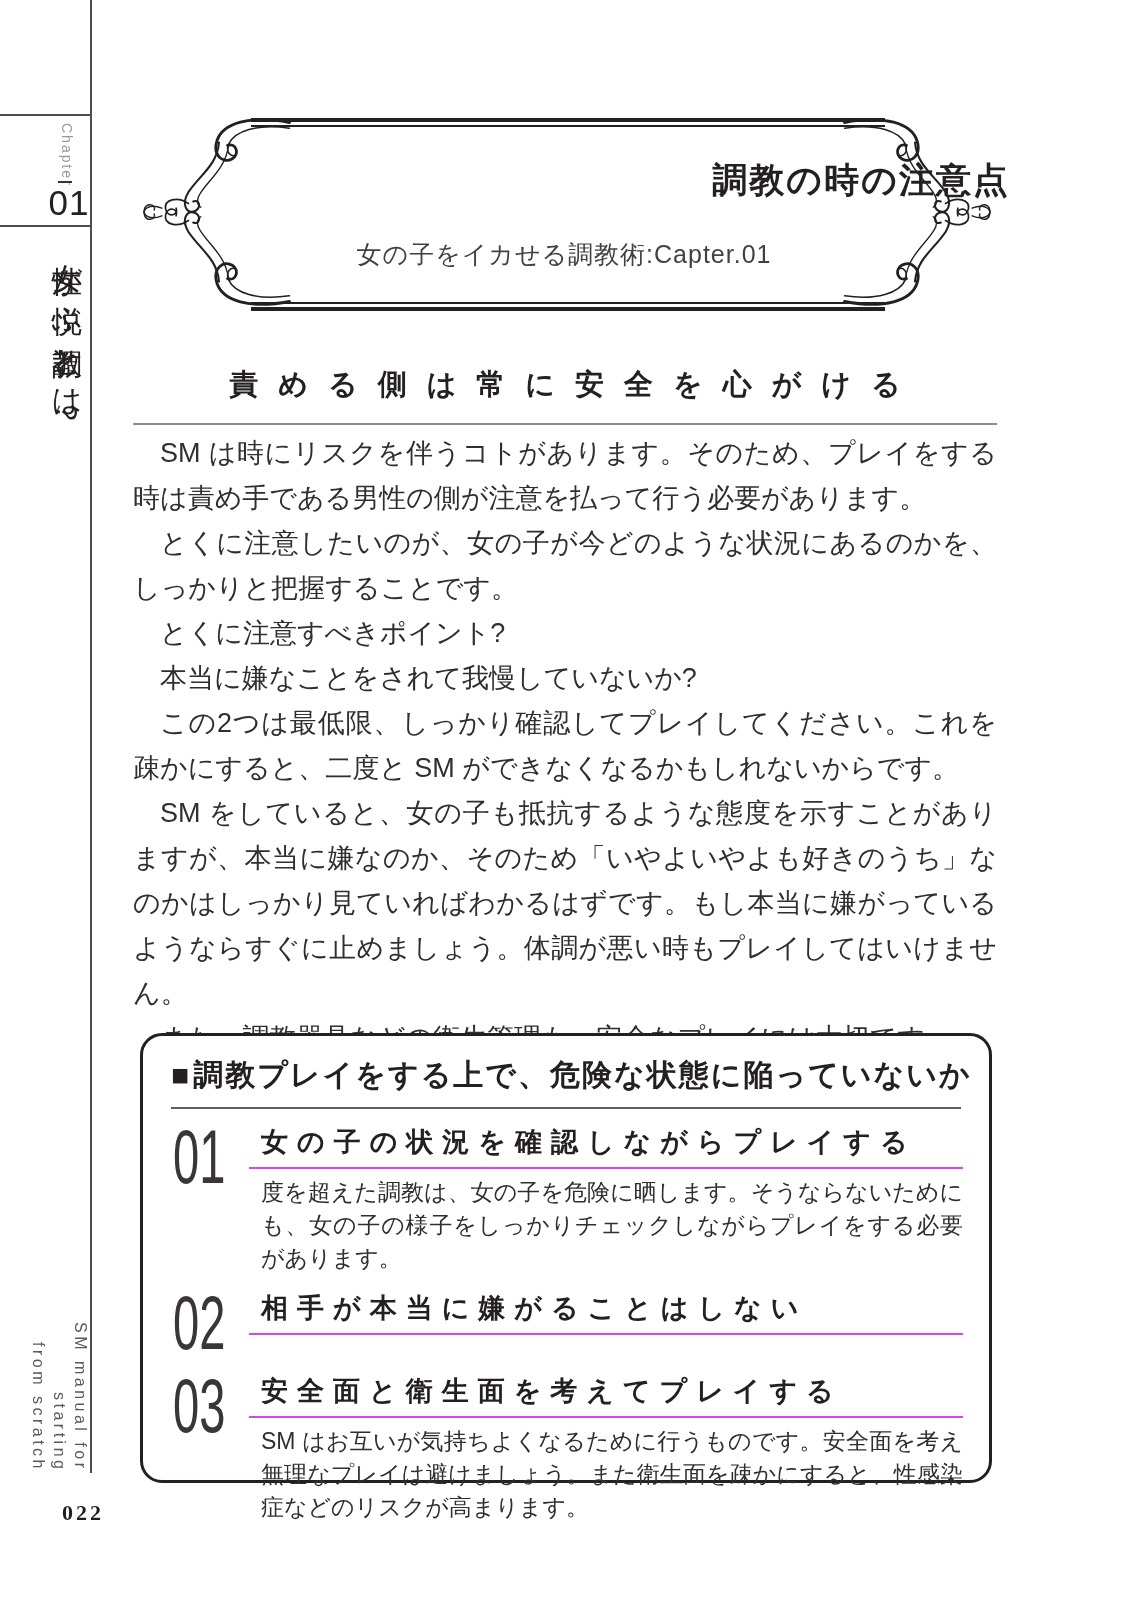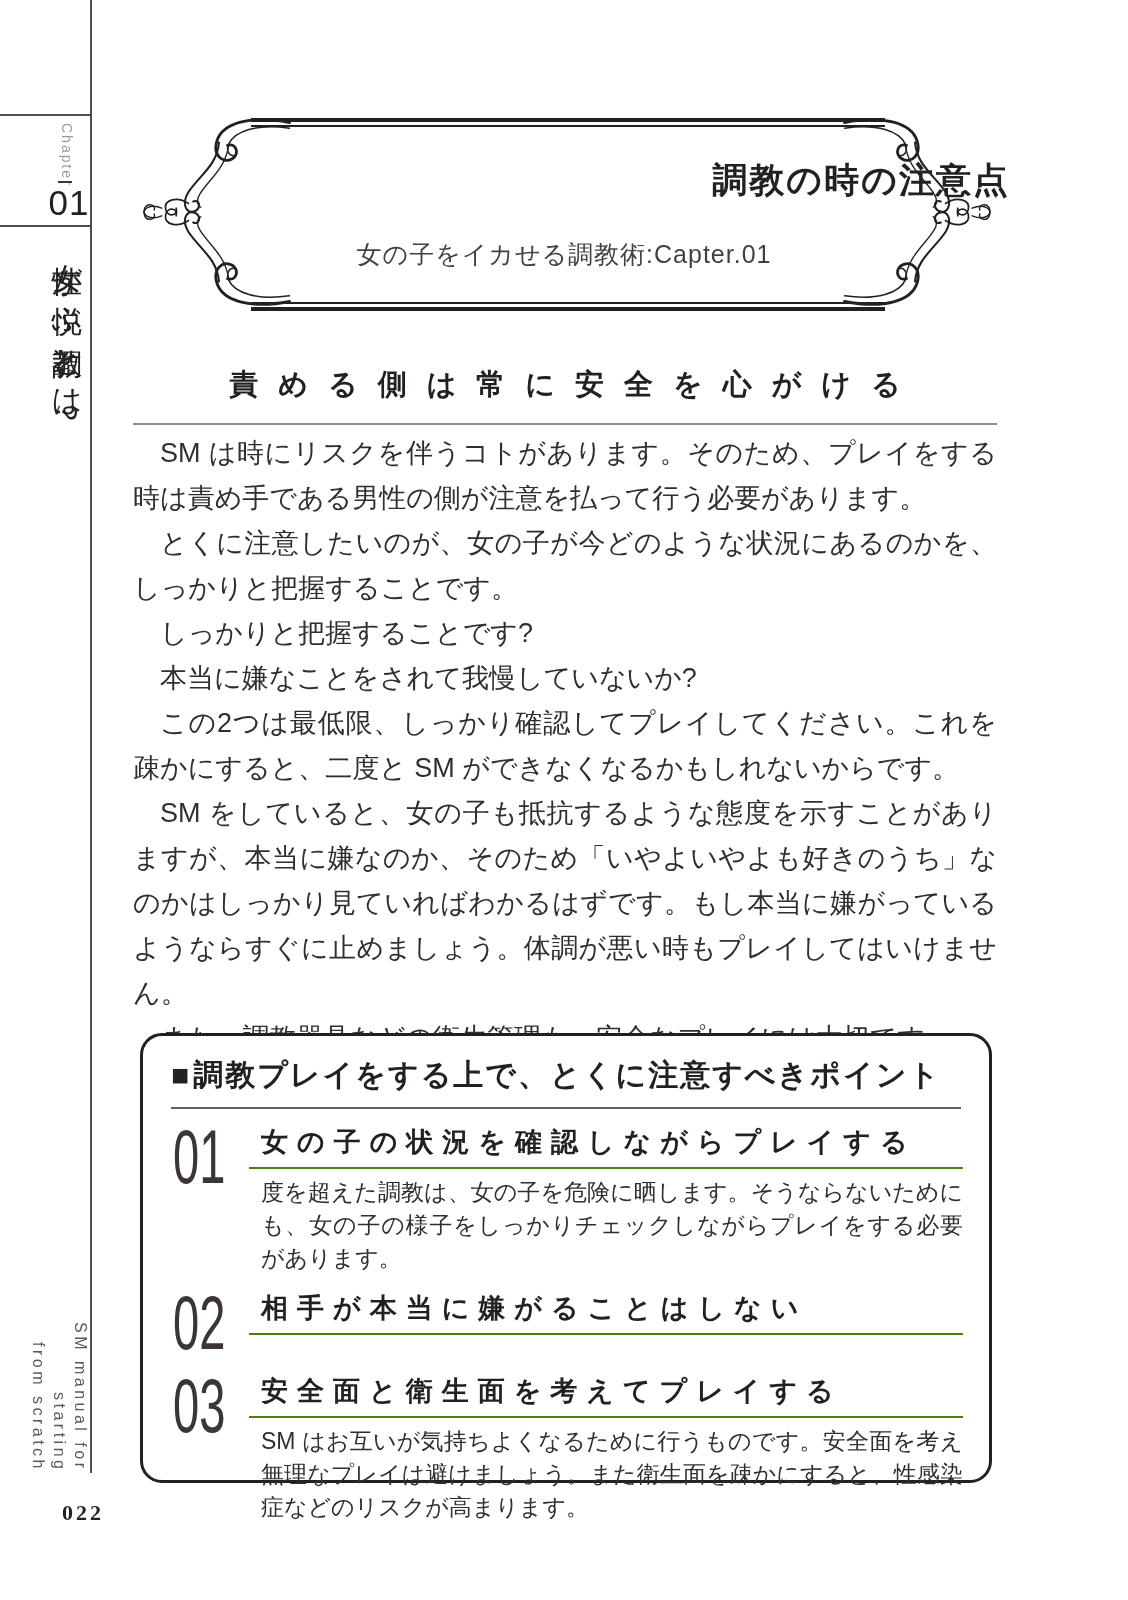--- a/index.html
+++ b/index.html
@@ -79,21 +79,21 @@
   }
   .points-header .bullet{margin-right:2px;}
   .points-header-rule{margin:11px 28px 0;height:2px;background:#5f5f5f;}
   .point-item{display:grid;grid-template-columns:88px 1fr;margin:13px 26px 0 30px;}
   .point-number{
     font-size:76px;line-height:70px;color:#3b3538;font-weight:300;
     transform:scaleX(.62);transform-origin:left top;
   }
   .point-heading{
     font-size:27px;font-weight:bold;color:#241f21;letter-spacing:9px;white-space:nowrap;
-    padding:2px 0 7px 12px;margin-left:-12px;border-bottom:2px solid #4d7c0f;
+    padding:2px 0 7px 12px;margin-left:-12px;border-bottom:2px solid #d946ef;
   }
   .point-body{
     margin-top:7px;font-size:23px;line-height:33px;text-align:justify;color:#322d2f;
   }
 </style>
 </head>
 <body>
 
 <div class="page">
 
@@ -145,30 +145,30 @@
     <div class="frame-title">調教の時の注意点</div>
     <div class="frame-subtitle">女の子をイカせる調教術:Capter.01</div>
   </div>
 
   <div class="section-heading">責める側は常に安全を心がける</div>
   <div class="section-rule"></div>
 
   <div class="body-text">
     <p>SM は時にリスクを伴うコトがあります。そのため、プレイをする時は責め手である男性の側が注意を払って行う必要があります。</p>
     <p>とくに注意したいのが、女の子が今どのような状況にあるのかを、しっかりと把握することです。</p>
-    <p>しっかりと把握することです?</p>
+    <p>とくに注意すべきポイント?</p>
     <p>本当に嫌なことをされて我慢していないか?</p>
     <p>この2つは最低限、しっかり確認してプレイしてください。これを疎かにすると、二度と SM ができなくなるかもしれないからです。</p>
     <p>SM をしていると、女の子も抵抗するような態度を示すことがありますが、本当に嫌なのか、そのため「いやよいやよも好きのうち」なのかはしっかり見ていればわかるはずです。もし本当に嫌がっているようならすぐに止めましょう。体調が悪い時もプレイしてはいけません。</p>
     <p>また、調教器具などの衛生管理も、安全なプレイには大切です。</p>
   </div>
 
   <div class="points-box">
     <div class="points-header">
-      <span class="bullet">■</span><span>調教プレイをする上で、とくに注意すべきポイント</span>
+      <span class="bullet">■</span><span>調教プレイをする上で、危険な状態に陥っていないか</span>
     </div>
     <div class="points-header-rule"></div>
 
     <div class="point-item">
       <div class="point-number">01</div>
       <div class="point-content">
         <div class="point-heading">女の子の状況を確認しながらプレイする</div>
         <div class="point-body">度を超えた調教は、女の子を危険に晒します。そうならないためにも、女の子の様子をしっかりチェックしながらプレイをする必要があります。</div>
       </div>
     </div>

